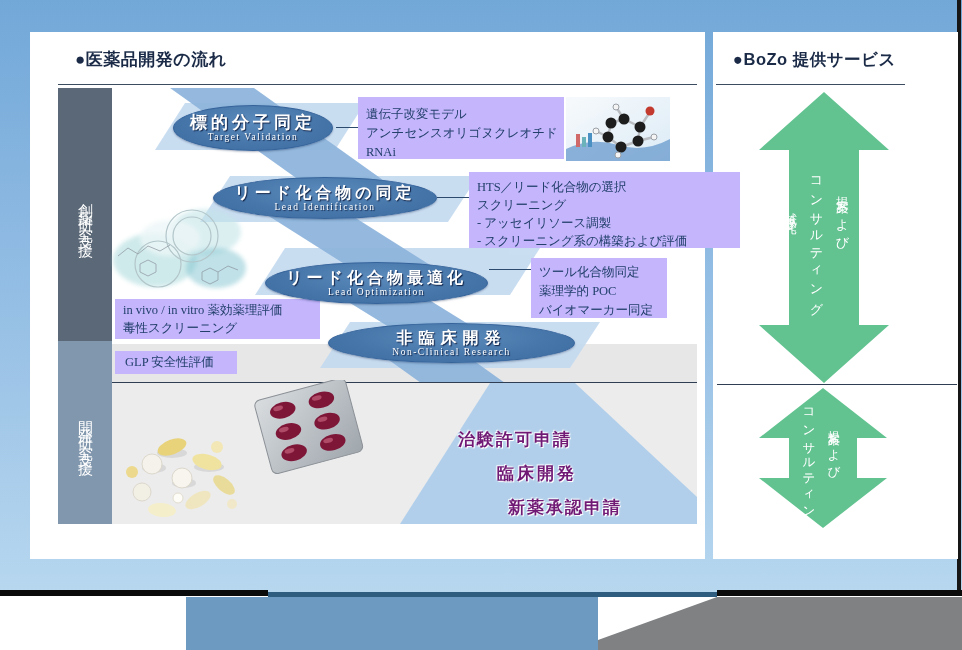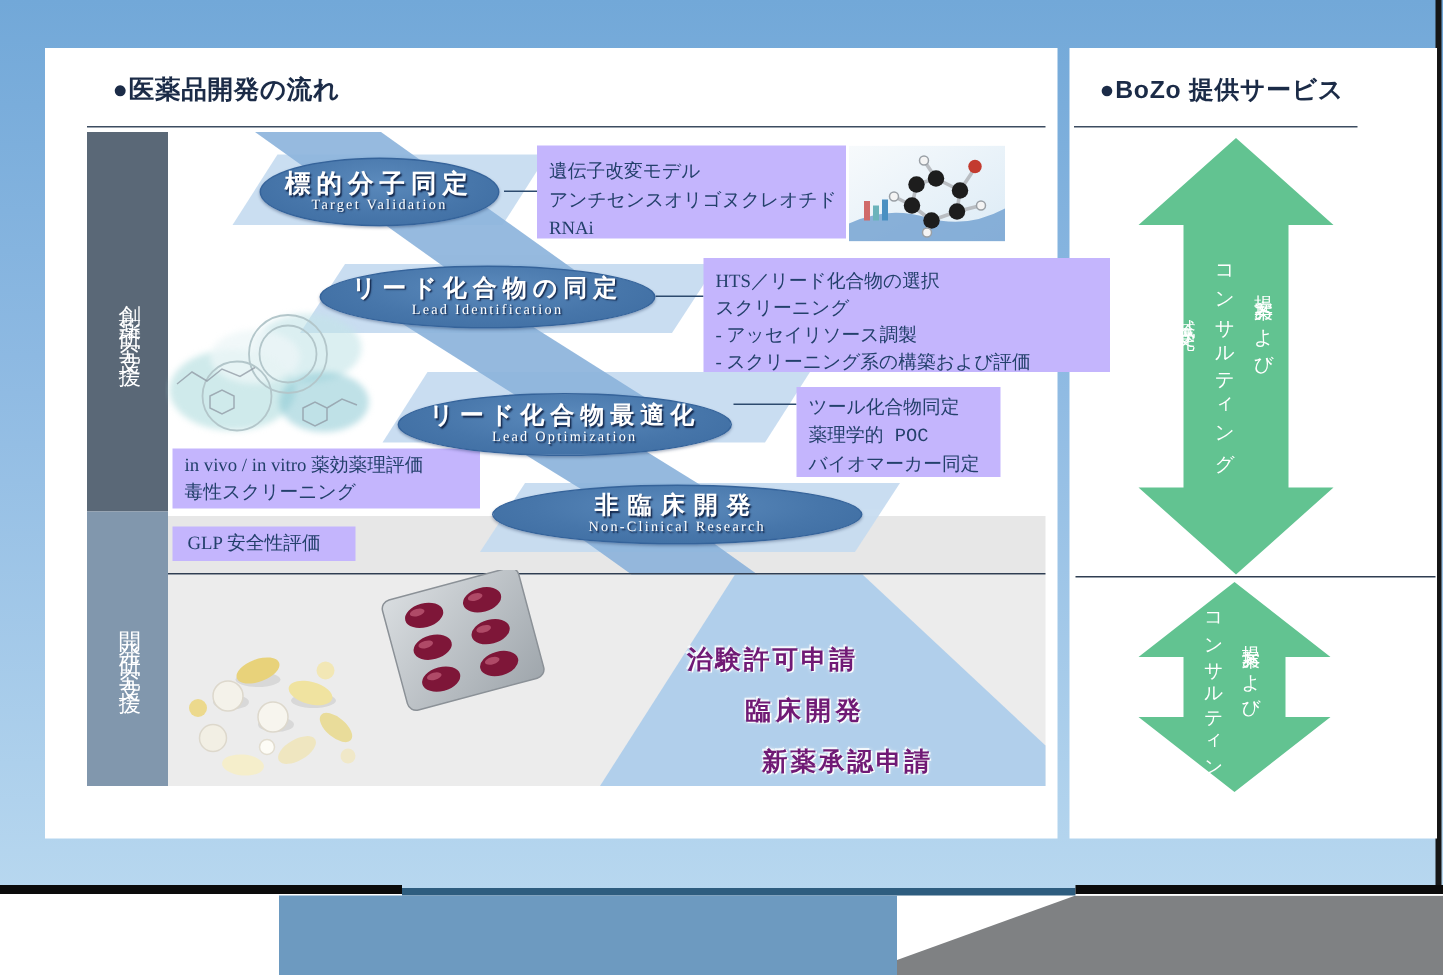--- a/index.html
+++ b/index.html
@@ -62,21 +62,21 @@
   .stage-3 { left:265px; top:249px; width:223px; height:42px;margin-top:13px; }
   .stage-4 { left:328px; top:323px; width:247px; height:40px; }
   .stage-4 .stage-ja { letter-spacing:6px;text-align:right; }
 
   
   .note-box { background:#c4b5fd; color:#23406b; font-family:"Liberation Serif", serif;
     font-size:12.5px; line-height:19px; padding:8px 8px; white-space:nowrap; }
   .note-line { white-space:nowrap; }
   .note-target { left:358px; top:97px; width:206px; height:62px; }
   .note-leadid { left:469px; top:172px; width:271px; height:76px; line-height:18px; padding:6px 8px; }
-  .note-leadopt { left:531px; top:258px; width:136px; height:60px; line-height:19px; padding:5px 8px;font-family:Liberation Mono, monospace; }
+  .note-leadopt { left:531px; top:258px; width:136px; height:60px; line-height:19px; padding:5px 8px; }
   .note-pharm { left:115px; top:299px; width:205px; height:40px; line-height:18px; padding:2px 8px; }
   .note-glp { left:115px; top:351px; width:122px; height:23px; line-height:19px; padding:2px 10px; }
   .connector { height:1px; background:#2c4a6e; }
 
   
   .clinical { color:#701a75; font-family:Liberation Mono, monospace; font-weight:bold;
     font-size:17px; letter-spacing:2px; white-space:nowrap;
     text-shadow:1px 1px 0 #fff, -1px -1px 0 #ffffffcc, 0 0 3px #fff; }
   .clinical-1 { left:458px; top:428px; }
   .clinical-2 { left:497px; top:462px; letter-spacing:3px; }

